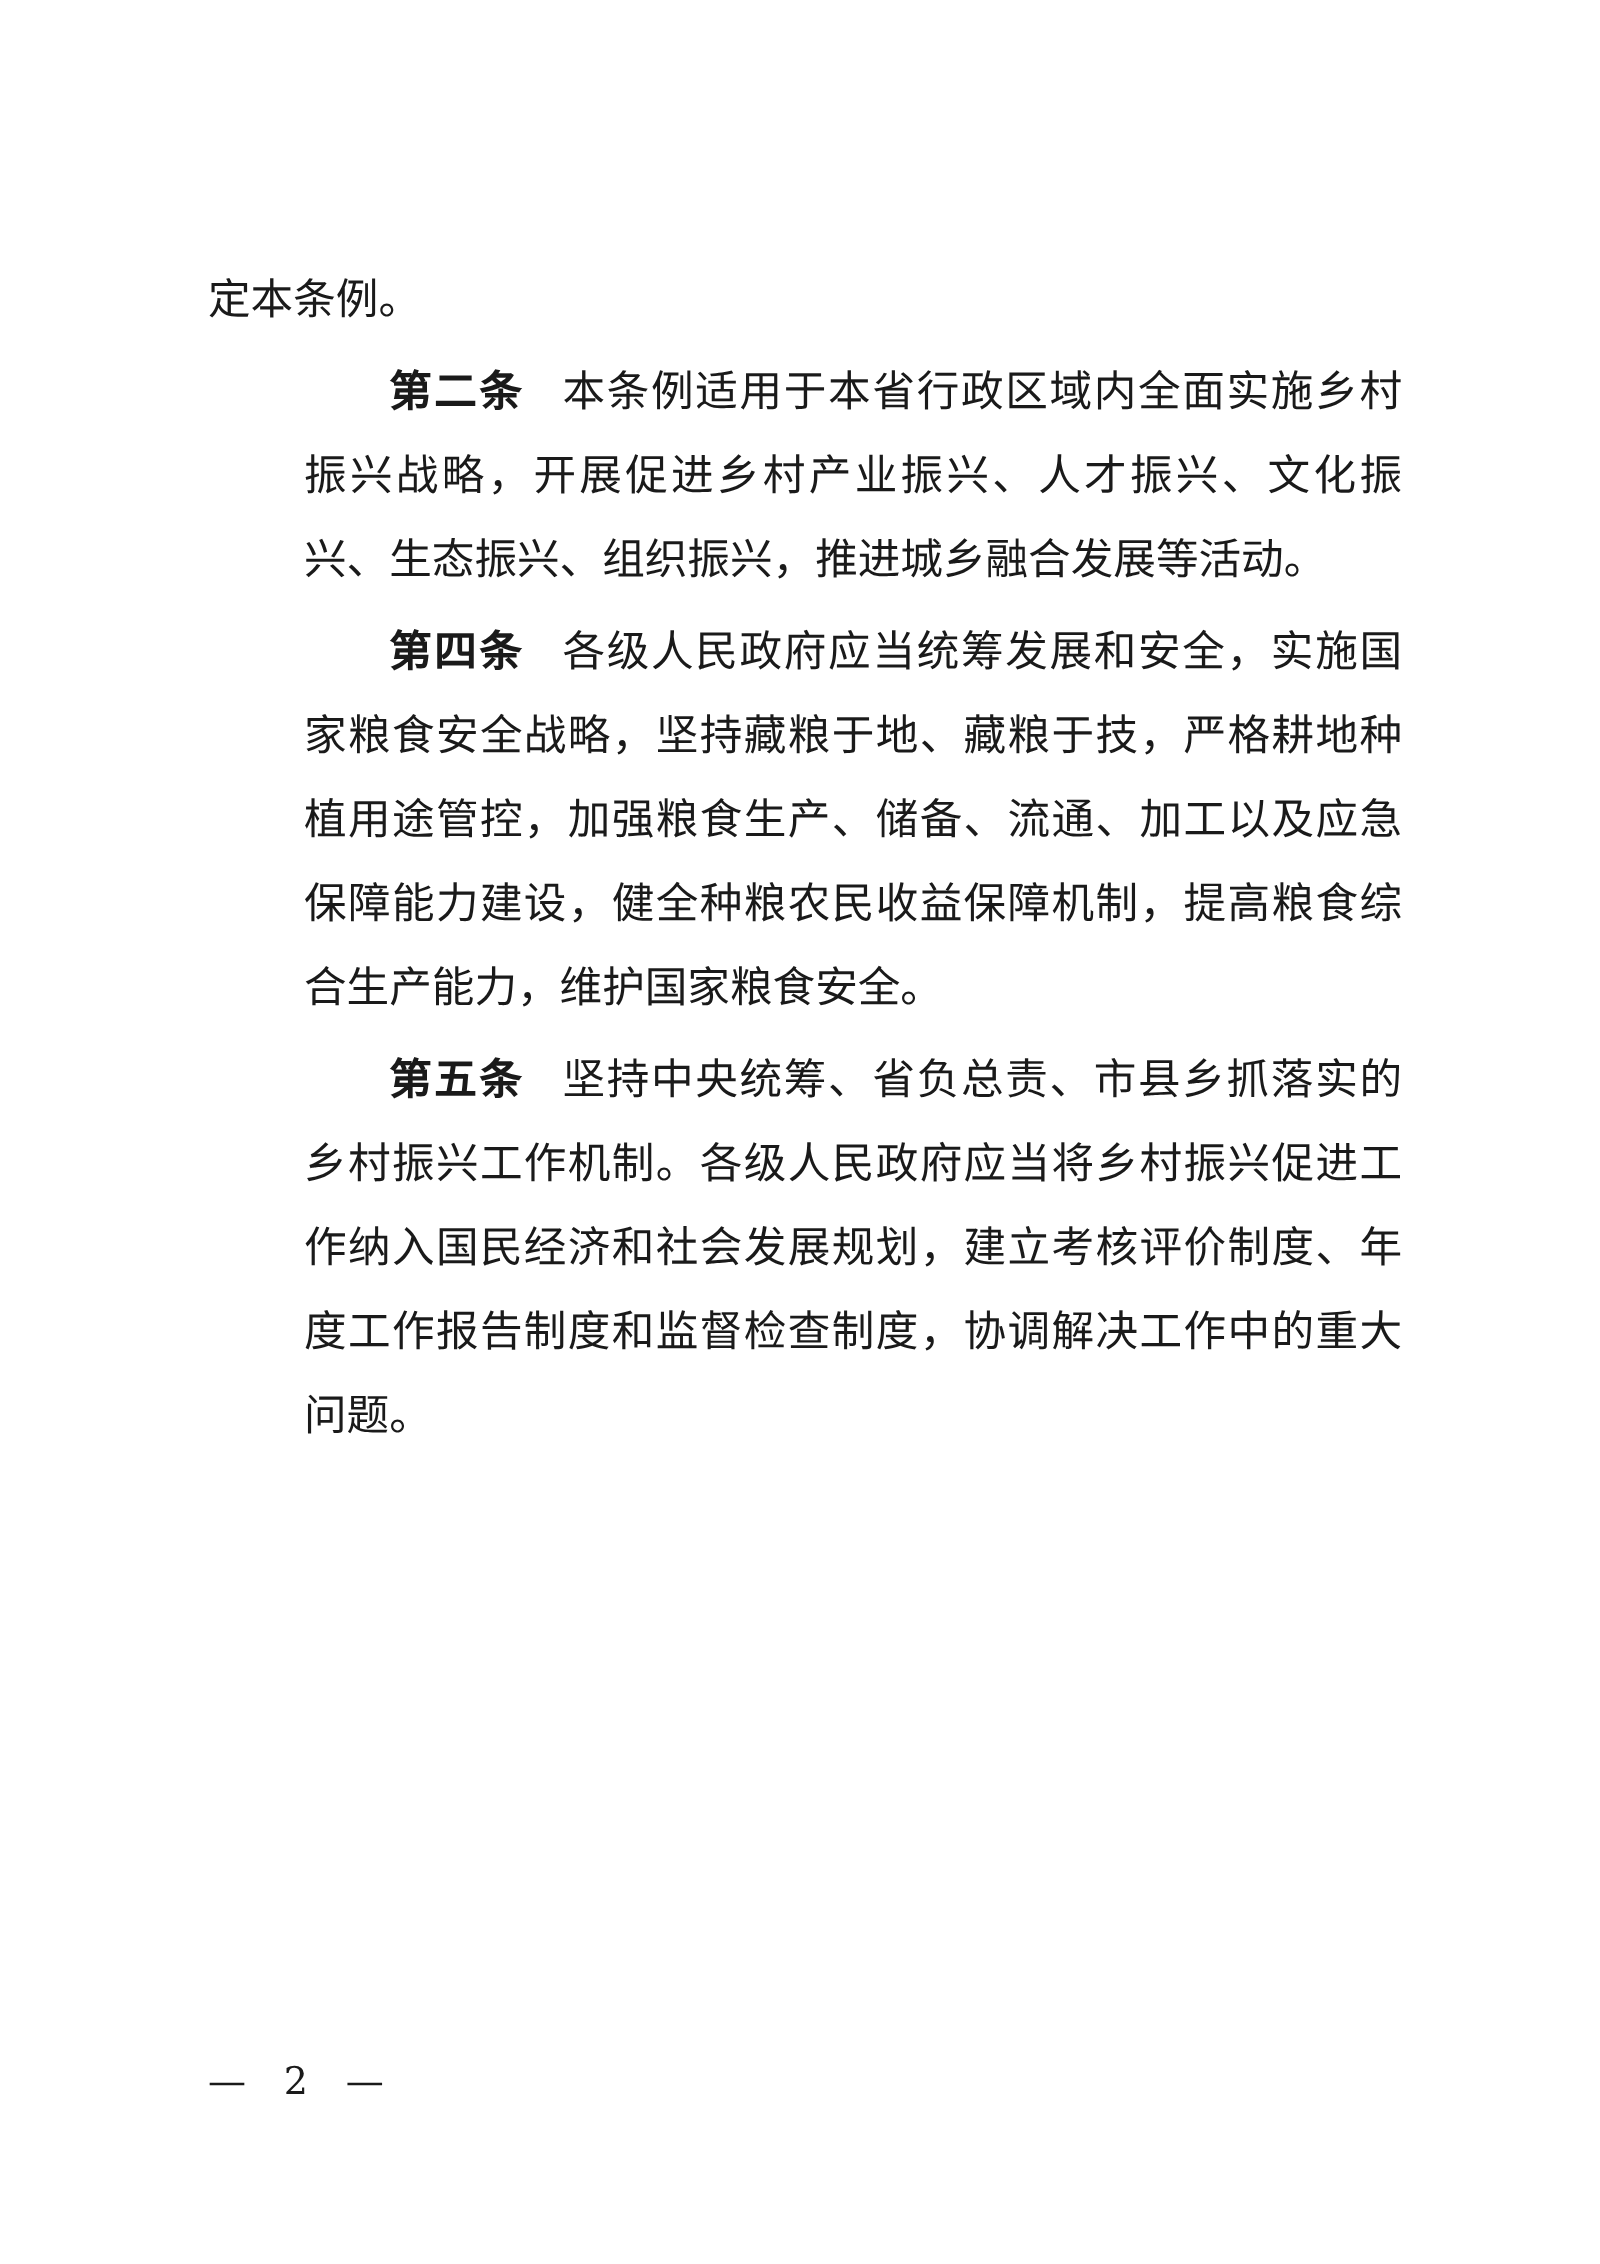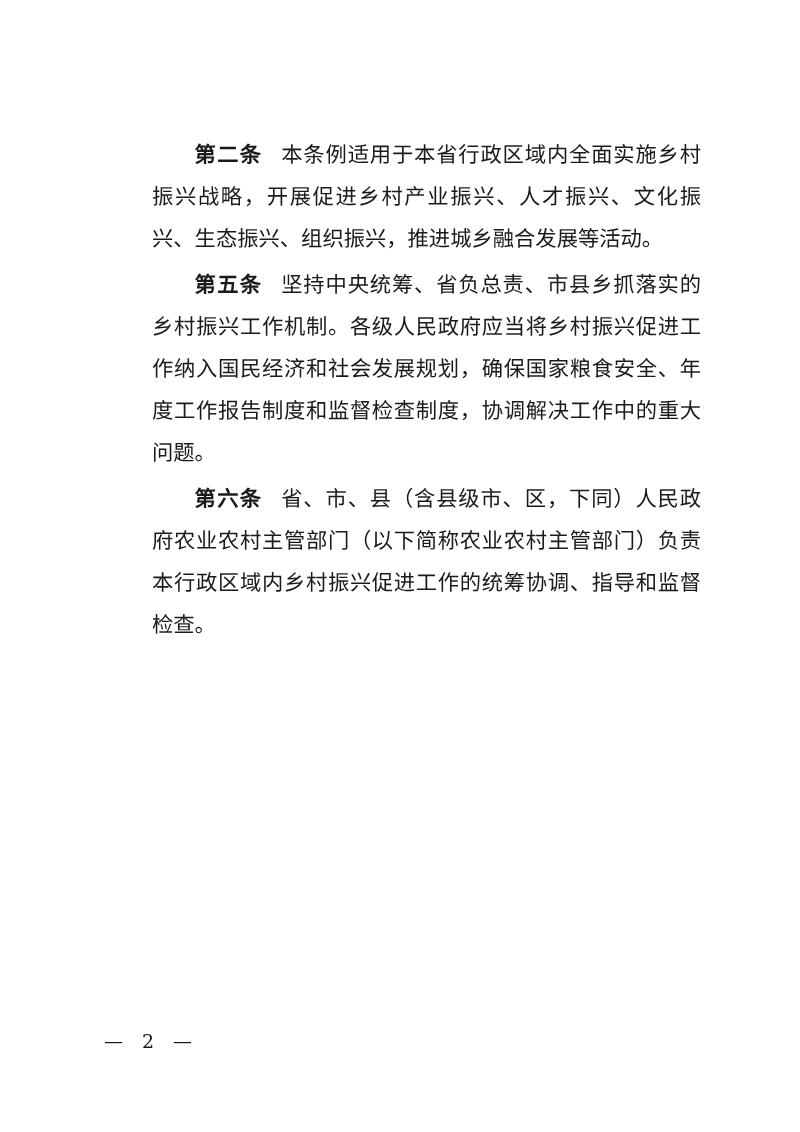--- a/index.html
+++ b/index.html
@@ -78,26 +78,27 @@
     white-space: pre;
   }
 </style>
 </head>
 <body>
 
 <div class="page">
 
   <div class="content">
 
+    <p class="para no-indent">定本条例。</p>
 
     <p class="para article"><span class="art-label">第二条</span><span class="art-gap"></span><span>本条例适用于本省行政区域内全面实施乡村振兴战略，开展促进乡村产业振兴、人才振兴、文化振兴、生态振兴、组织振兴，推进城乡融合发展等活动。</span></p>
 
 
+    <p class="para article"><span class="art-label">第四条</span><span class="art-gap"></span><span>各级人民政府应当统筹发展和安全，实施国家粮食安全战略，坚持藏粮于地、藏粮于技，严格耕地种植用途管控，加强粮食生产、储备、流通、加工以及应急保障能力建设，健全种粮农民收益保障机制，提高粮食综合生产能力，维护国家粮食安全。</span></p>
 
-    <p class="para article"><span class="art-label">第五条</span><span class="art-gap"></span><span>坚持中央统筹、省负总责、市县乡抓落实的乡村振兴工作机制。各级人民政府应当将乡村振兴促进工作纳入国民经济和社会发展规划，确保国家粮食安全、年度工作报告制度和监督检查制度，协调解决工作中的重大问题。</span></p>
+    <p class="para article"><span class="art-label">第五条</span><span class="art-gap"></span><span>坚持中央统筹、省负总责、市县乡抓落实的乡村振兴工作机制。各级人民政府应当将乡村振兴促进工作纳入国民经济和社会发展规划，建立考核评价制度、年度工作报告制度和监督检查制度，协调解决工作中的重大问题。</span></p>
 
-    <p class="para article"><span class="art-label">第六条</span><span class="art-gap"></span><span>省、市、县（含县级市、区，下同）人民政府农业农村主管部门（以下简称农业农村主管部门）负责本行政区域内乡村振兴促进工作的统筹协调、指导和监督检查。</span></p>
 
   </div>
 
   <div class="page-footer">—  2  —</div>
 
 </div>
 
 </body></html>

